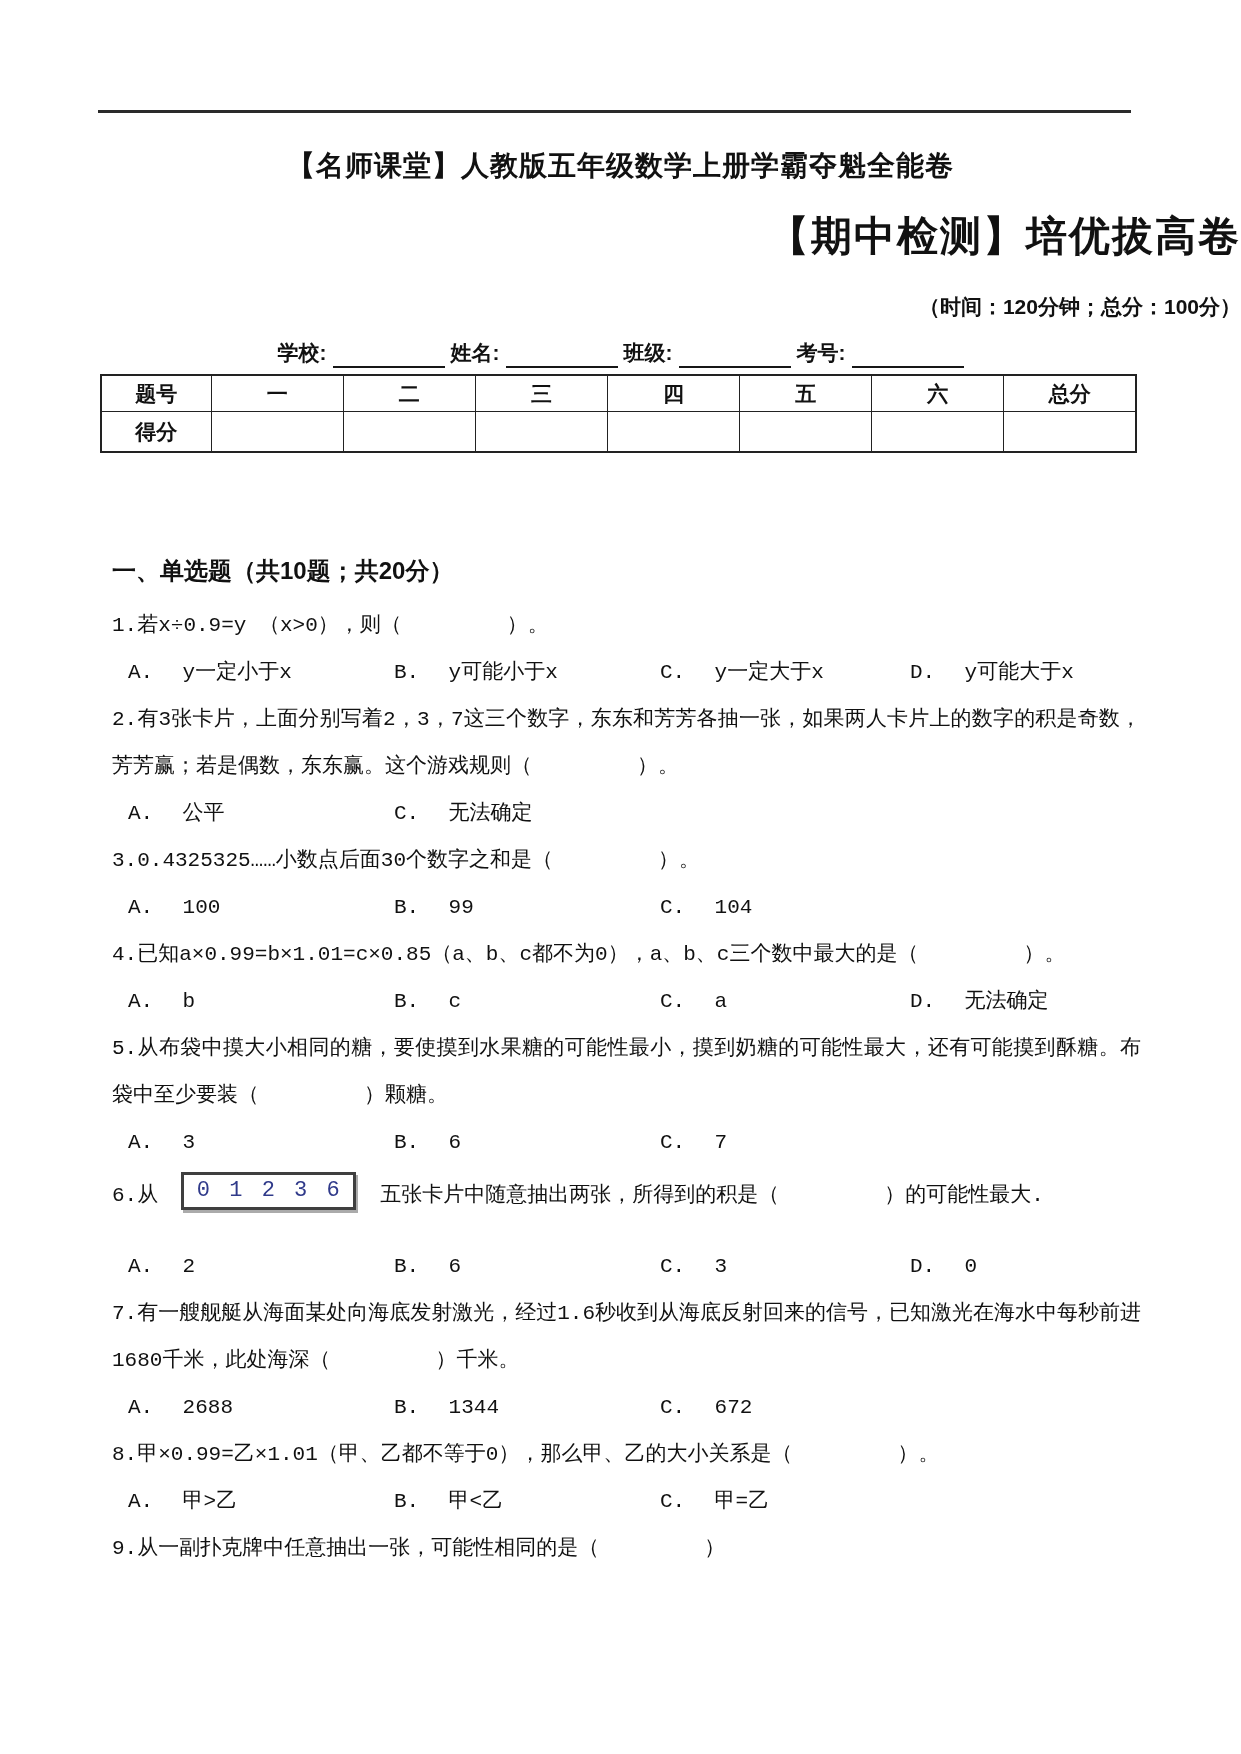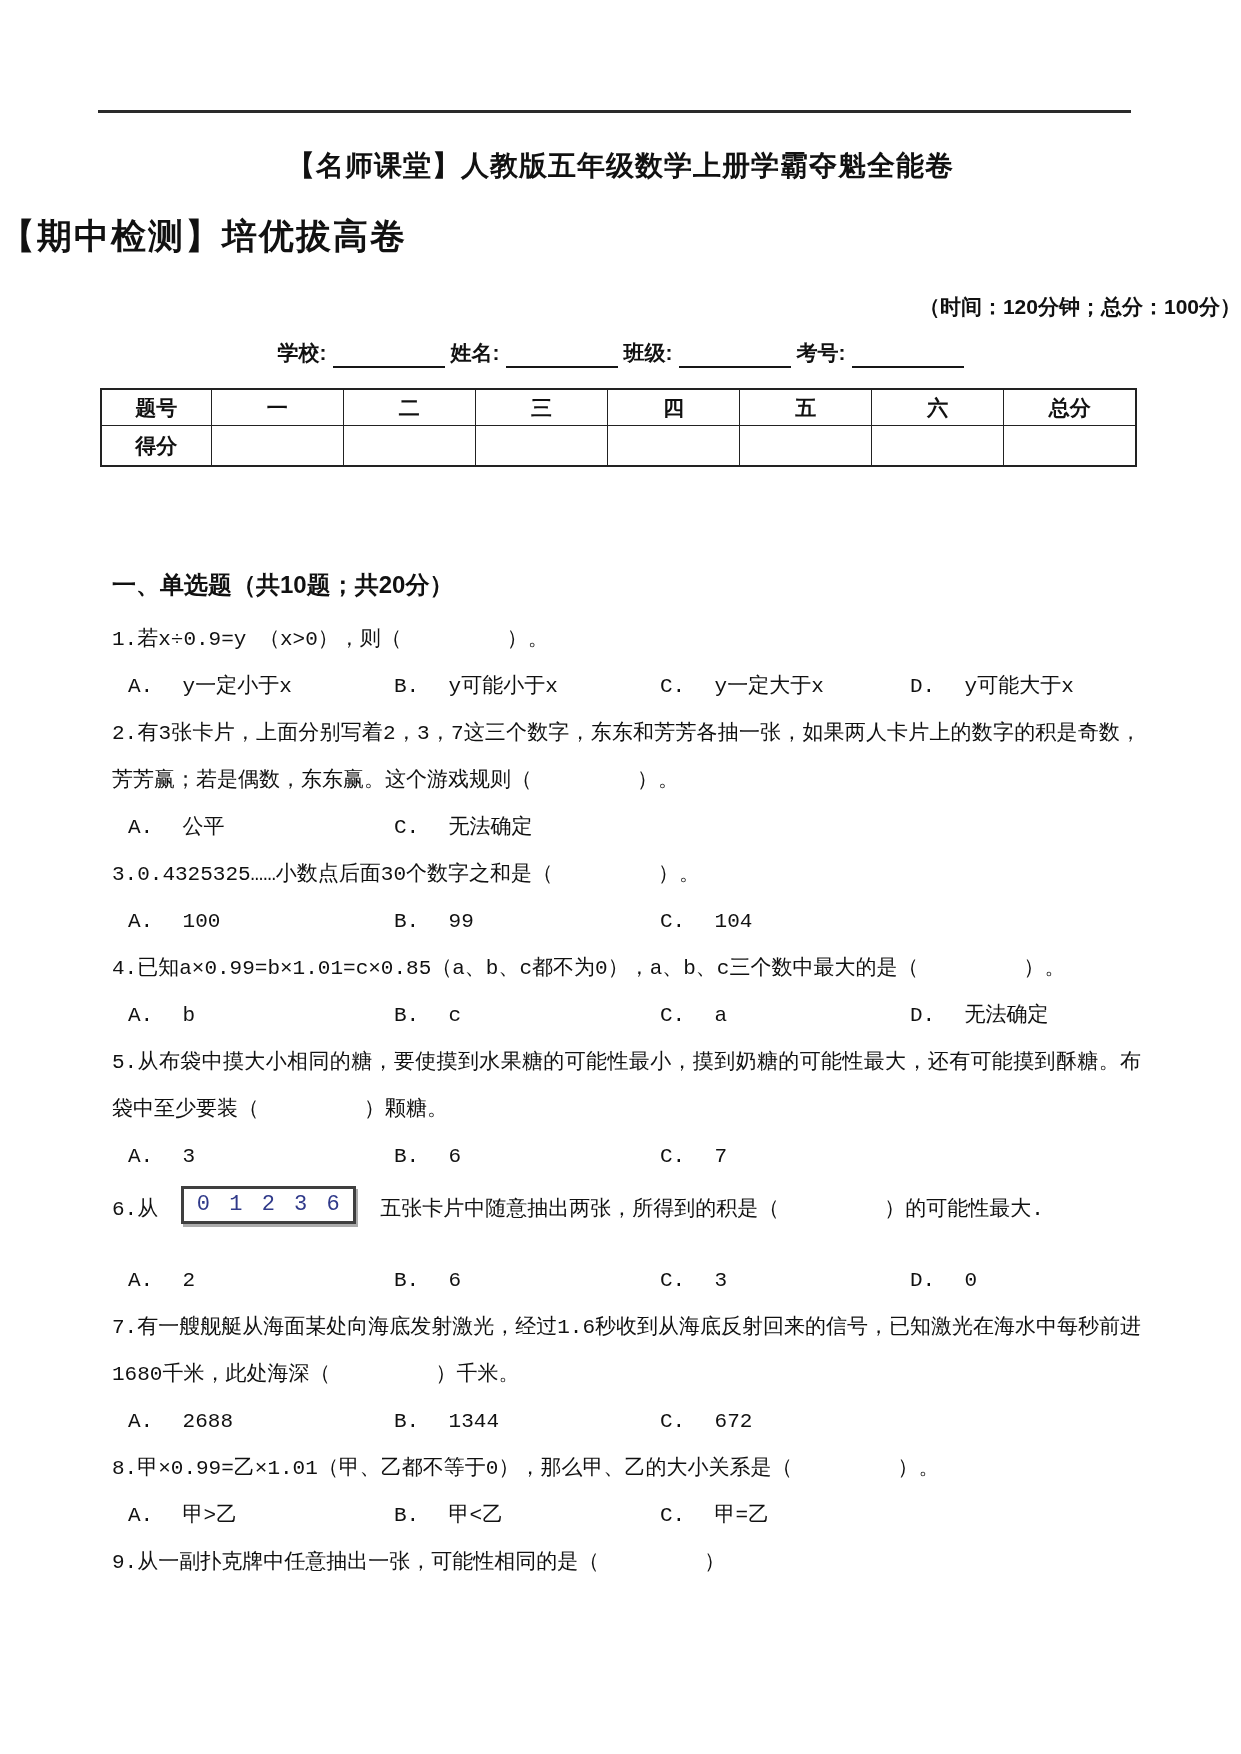--- a/index.html
+++ b/index.html
@@ -29,22 +29,22 @@
   }
   .header-title {
     margin-top: 35px;
     text-align: center;
     font-size: 28px;
     line-height: 36px;
     letter-spacing: 1px;
   }
   .main-title {
     margin-top: 26px;
-    text-align: left;
-    font-size: 35px;
+    text-align: right;
+    font-size: 41px;
     line-height: 52px;
     letter-spacing: 2px;
   }
   .meta-line {
     margin-top: 30px;
     text-align: right;
     font-size: 21px;
     line-height: 30px;
   }
   .info-row {
@@ -59,21 +59,21 @@
   .info-field { display: flex; align-items: flex-end; }
   .info-field + .info-field { margin-left: 6px; }
   .info-label { display: inline-block; }
   .info-underline {
     display: inline-block;
     width: 112px;
     height: 24px;
     margin-left: 6px;
     border-bottom: 2px solid #161616;
   }
-  .score-table-wrap { margin: 20px 104px 0 100px; }
+  .score-table-wrap { margin: 6px 104px 0 100px; }
   table.score-table {
     width: 100%;
     border-collapse: collapse;
     table-layout: fixed;
     font-size: 21px;
   }
   table.score-table td {
     border: 1.5px solid #222222;
     text-align: center;
     vertical-align: middle;

